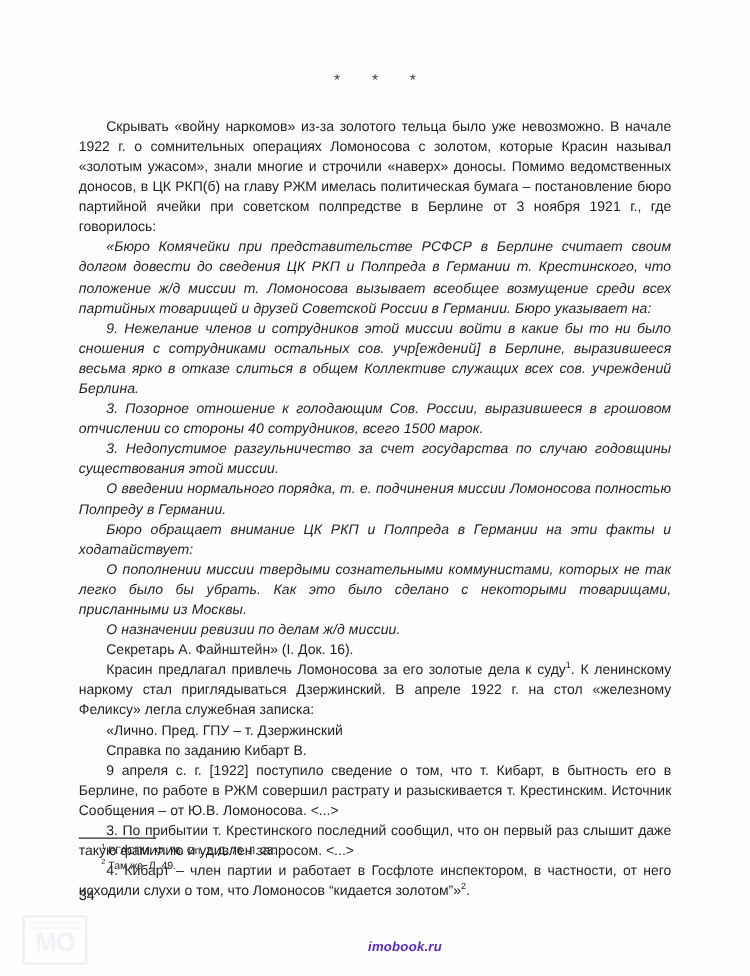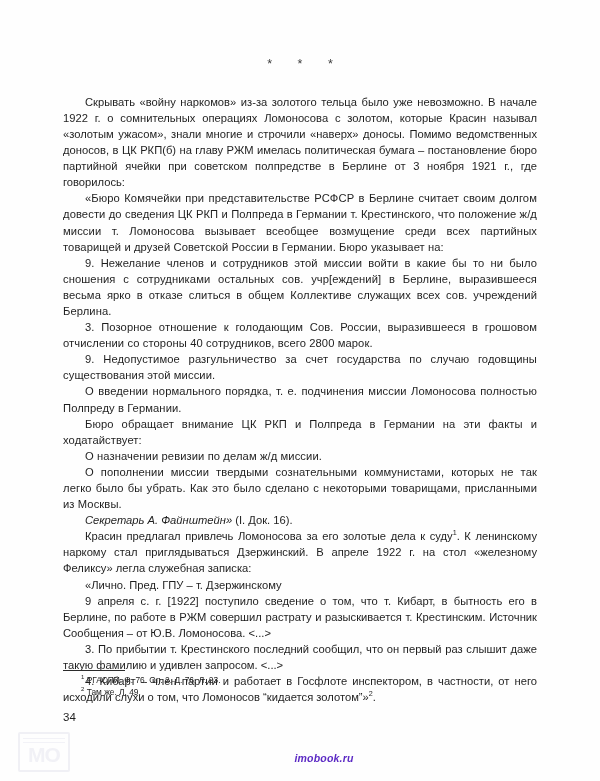--- a/index.html
+++ b/index.html
@@ -46,20 +46,21 @@
     margin: 0;
     font-size: 11.2px;
     line-height: 16.1px;
     text-align: justify;
     text-indent: 22px;
     color: #1e1e1e;
     hyphens: manual;
   }
 
   p.body-text.italic {
+    font-style: italic;
     letter-spacing: 0.1px;
   }
 
   sup {
     font-size: 7.2px;
     vertical-align: super;
     line-height: 0;
   }
 
   
@@ -155,39 +156,40 @@
 
     <div class="divider-stars">*  *  *</div>
 
     <p class="body-text">Скрывать «войну наркомов» из-за золотого тельца было уже невозможно. В начале 1922 г. о сомнительных операциях Ломоносова с золотом, которые Красин называл «золотым ужасом», знали многие и строчили «наверх» доносы. Помимо ведомственных доносов, в ЦК РКП(б) на главу РЖМ имелась политическая бумага – постановление бюро партийной ячейки при советском полпредстве в Берлине от 3 ноября 1921 г., где говорилось:</p>
 
     <p class="body-text italic">«Бюро Комячейки при представительстве РСФСР в Берлине считает своим долгом довести до сведения ЦК РКП и Полпреда в Германии т. Крестинского, что положение ж/д миссии т. Ломоносова вызывает всеобщее возмущение среди всех партийных товарищей и друзей Советской России в Германии. Бюро указывает на:</p>
 
 
     <p class="body-text italic">9. Нежелание членов и сотрудников этой миссии войти в какие бы то ни было сношения с сотрудниками остальных сов. учр[еждений] в Берлине, выразившееся весьма ярко в отказе слиться в общем Коллективе служащих всех сов. учреждений Берлина.</p>
 
-    <p class="body-text italic">3. Позорное отношение к голодающим Сов. России, выразившееся в грошовом отчислении со стороны 40 сотрудников, всего 2800 марок.</p>
-
-    <p class="body-text italic">9. Недопустимое разгульничество за счет государства по случаю годовщины существования этой миссии.</p>
+    <p class="body-text italic">3. Позорное отношение к голодающим Сов. России, выразившееся в грошовом отчислении со стороны 40 сотрудников, всего 1500 марок.</p>
+
+    <p class="body-text italic">3. Недопустимое разгульничество за счет государства по случаю годовщины существования этой миссии.</p>
 
 
     <p class="body-text italic">О введении нормального порядка, т. е. подчинения миссии Ломоносова полностью Полпреду в Германии.</p>
 
     <p class="body-text italic">Бюро обращает внимание ЦК РКП и Полпреда в Германии на эти факты и ходатайствует:</p>
 
+    <p class="body-text italic">О пополнении миссии твердыми сознательными коммунистами, которых не так легко было бы убрать. Как это было сделано с некоторыми товарищами, присланными из Москвы.</p>
+
     <p class="body-text italic">О назначении ревизии по делам ж/д миссии.</p>
 
-    <p class="body-text italic">О пополнении миссии твердыми сознательными коммунистами, которых не так легко было бы убрать. Как это было сделано с некоторыми товарищами, присланными из Москвы.</p>
-
-    <p class="body-text"><span class="sig-italic" style="font-style:italic">Секретарь А. Файнштейн»</span><span> (I. Док. 16).</span></p>
+    <p class="body-text"><span class="sig-italic" style="">Секретарь А. Файнштейн»</span><span> (I. Док. 16).</span></p>
 
     <p class="body-text"><span>Красин предлагал привлечь Ломоносова за его золотые дела к суду</span><sup>1</sup><span>. К ленинскому наркому стал приглядываться Дзержинский. В апреле 1922 г. на стол «железному Феликсу» легла служебная записка:</span></p>
 
-    <p class="body-text">«Лично. Пред. ГПУ – т. Дзержинскому</p>
-
+    <p class="body-text">«Лично. Пред. ГПУ – т. Дзержинский</p>
+
+    <p class="body-text">Справка по заданию Кибарт В.</p>
 
     <p class="body-text">9 апреля с. г. [1922] поступило сведение о том, что т. Кибарт, в бытность его в Берлине, по работе в РЖМ совершил растрату и разыскивается т. Крестинским. Источник Сообщения – от Ю.В. Ломоносова. &lt;...&gt;</p>
 
     <p class="body-text">3. По прибытии т. Крестинского последний сообщил, что он первый раз слышит даже такую фамилию и удивлен запросом. &lt;...&gt;</p>
 
     <p class="body-text"><span>4. Кибарт – член партии и работает в Госфлоте инспектором, в частности, от него исходили слухи о том, что Ломоносов “кидается золотом”»</span><sup>2</sup><span>.</span></p>
 
   </div>
 
   <div class="footnotes">

